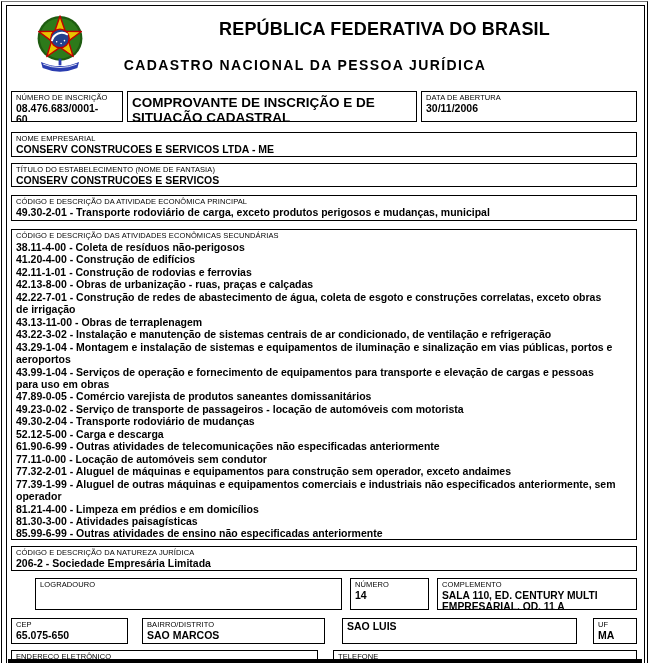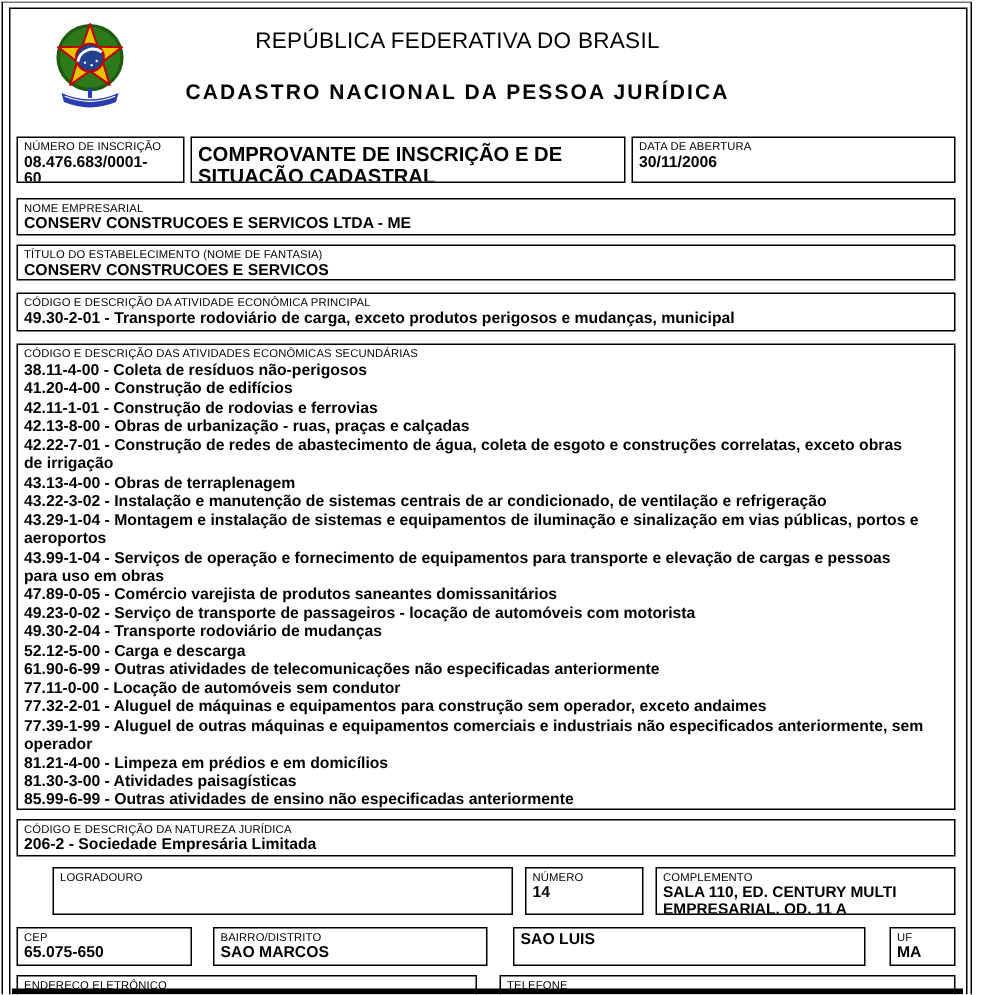--- a/index.html
+++ b/index.html
@@ -11,21 +11,21 @@
                  border:1px solid #000; border-top-color:#777; }
   .frame-inner { position:absolute; left:6px; top:5px; width:639px; height:680px;
                  border:1px solid #000; }
 
   .content { position:absolute; left:11px; top:11px; width:626px; }
 
   
   .header { position:relative; height:80px; }
   .coat { position:absolute; left:21px; top:1px; width:56px; height:64px; }
   .titles { position:absolute; left:49px; top:0; width:490px; text-align:center; }
-  .title-main { font-size:15px; font-weight:normal; margin-top:8px; letter-spacing:0.2px; }
+  .title-main { font-size:18px; font-weight:bold; margin-top:8px; letter-spacing:0.2px;text-align:right; }
   .title-sub  { font-size:14px;   font-weight:bold; margin-top:17px; letter-spacing:1.4px; }
 
   
   .row { display:flex; }
   .box { border:1px solid #000; padding:1px 20px 2px 4px; overflow:hidden; background:#fff; }
   .lbl { font-size:7.5px; line-height:9px; letter-spacing:0.1px; white-space:nowrap; }
   .val { font-size:10.5px; font-weight:bold; line-height:11.5px; margin-top:1px; }
 
   
   .row1 { margin-bottom:10px; }
@@ -126,21 +126,21 @@
     </div>
 
     <div class="box fullrow r5">
       <div class="lbl">CÓDIGO E DESCRIÇÃO DAS ATIVIDADES ECONÔMICAS SECUNDÁRIAS</div>
       <div class="act-wrap">
           <div class="act-item">38.11-4-00 - Coleta de resíduos não-perigosos</div>
           <div class="act-item">41.20-4-00 - Construção de edifícios</div>
           <div class="act-item">42.11-1-01 - Construção de rodovias e ferrovias</div>
           <div class="act-item">42.13-8-00 - Obras de urbanização - ruas, praças e calçadas</div>
           <div class="act-item">42.22-7-01 - Construção de redes de abastecimento de água, coleta de esgoto e construções correlatas, exceto obras de irrigação</div>
-          <div class="act-item">43.13-4-00 - Obras de terraplenagem</div>
+          <div class="act-item">43.13-11-00 - Obras de terraplenagem</div>
           <div class="act-item">43.22-3-02 - Instalação e manutenção de sistemas centrais de ar condicionado, de ventilação e refrigeração</div>
           <div class="act-item">43.29-1-04 - Montagem e instalação de sistemas e equipamentos de iluminação e sinalização em vias públicas, portos e aeroportos</div>
           <div class="act-item">43.99-1-04 - Serviços de operação e fornecimento de equipamentos para transporte e elevação de cargas e pessoas para uso em obras</div>
           <div class="act-item">47.89-0-05 - Comércio varejista de produtos saneantes domissanitários</div>
           <div class="act-item">49.23-0-02 - Serviço de transporte de passageiros - locação de automóveis com motorista</div>
           <div class="act-item">49.30-2-04 - Transporte rodoviário de mudanças</div>
           <div class="act-item">52.12-5-00 - Carga e descarga</div>
           <div class="act-item">61.90-6-99 - Outras atividades de telecomunicações não especificadas anteriormente</div>
           <div class="act-item">77.11-0-00 - Locação de automóveis sem condutor</div>
           <div class="act-item">77.32-2-01 - Aluguel de máquinas e equipamentos para construção sem operador, exceto andaimes</div>

